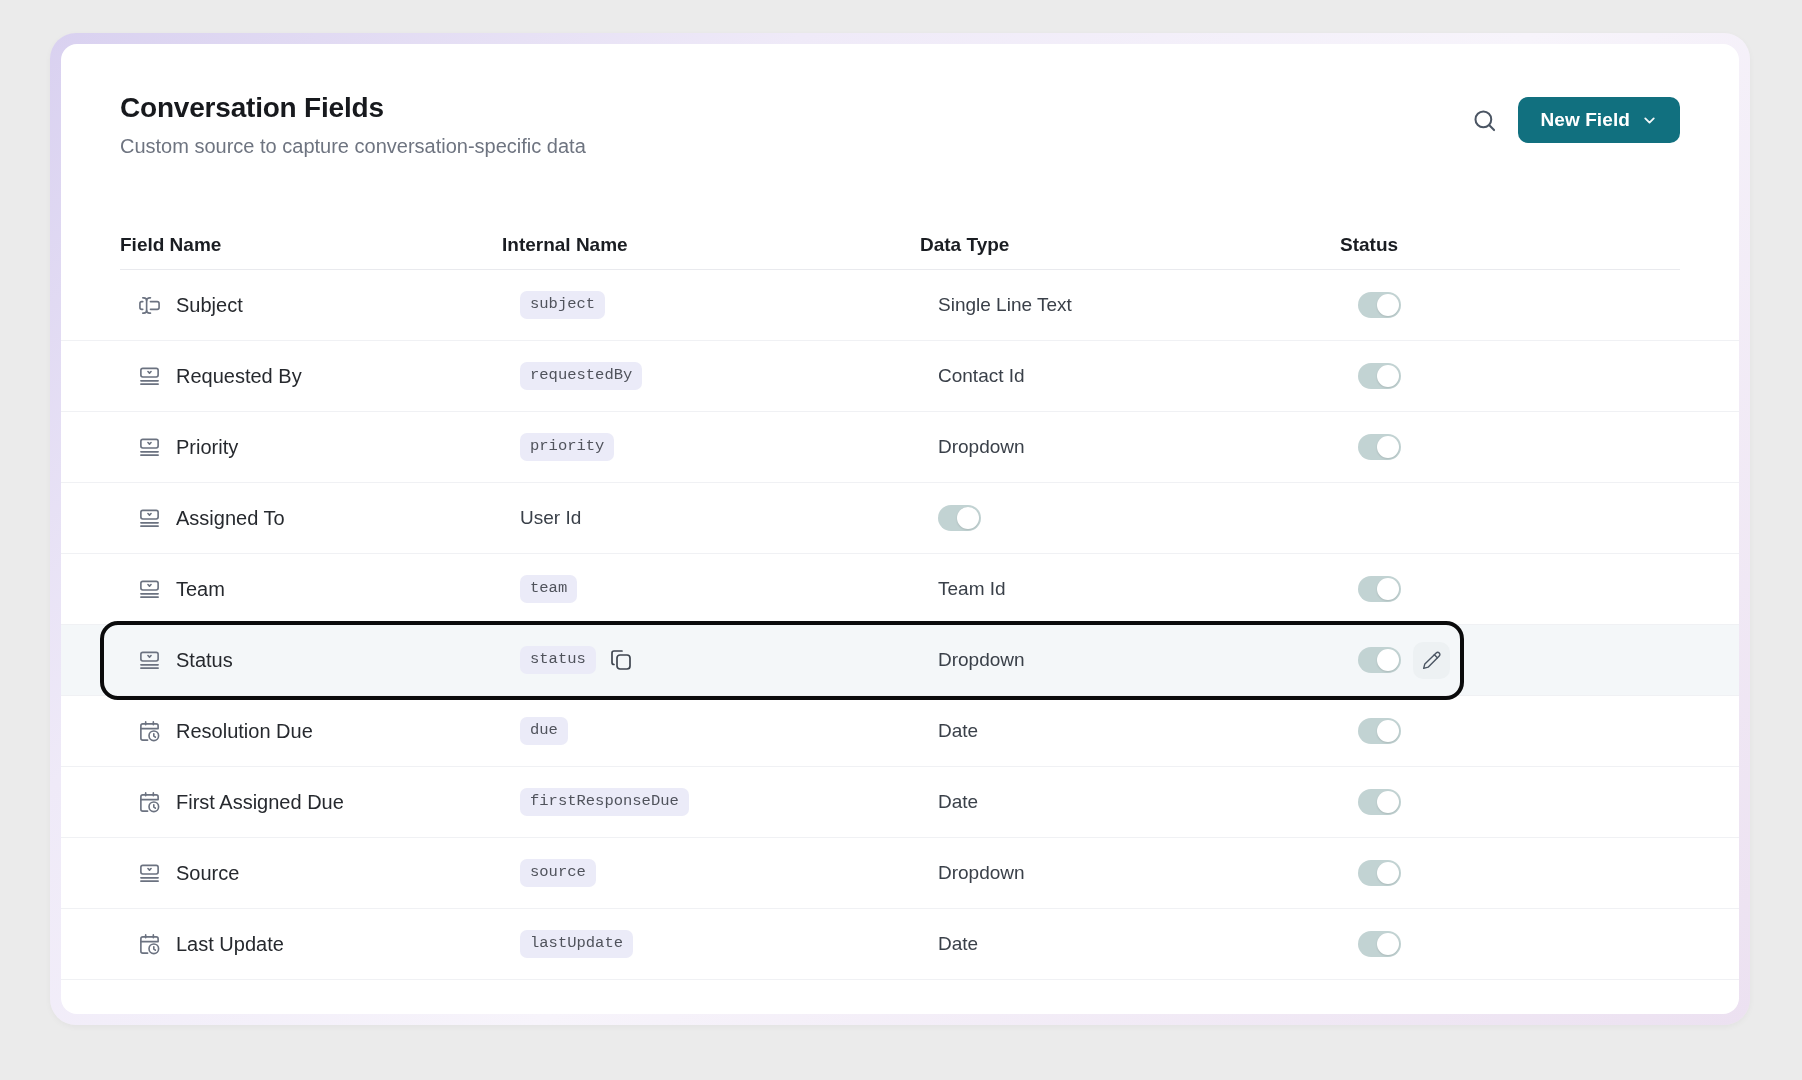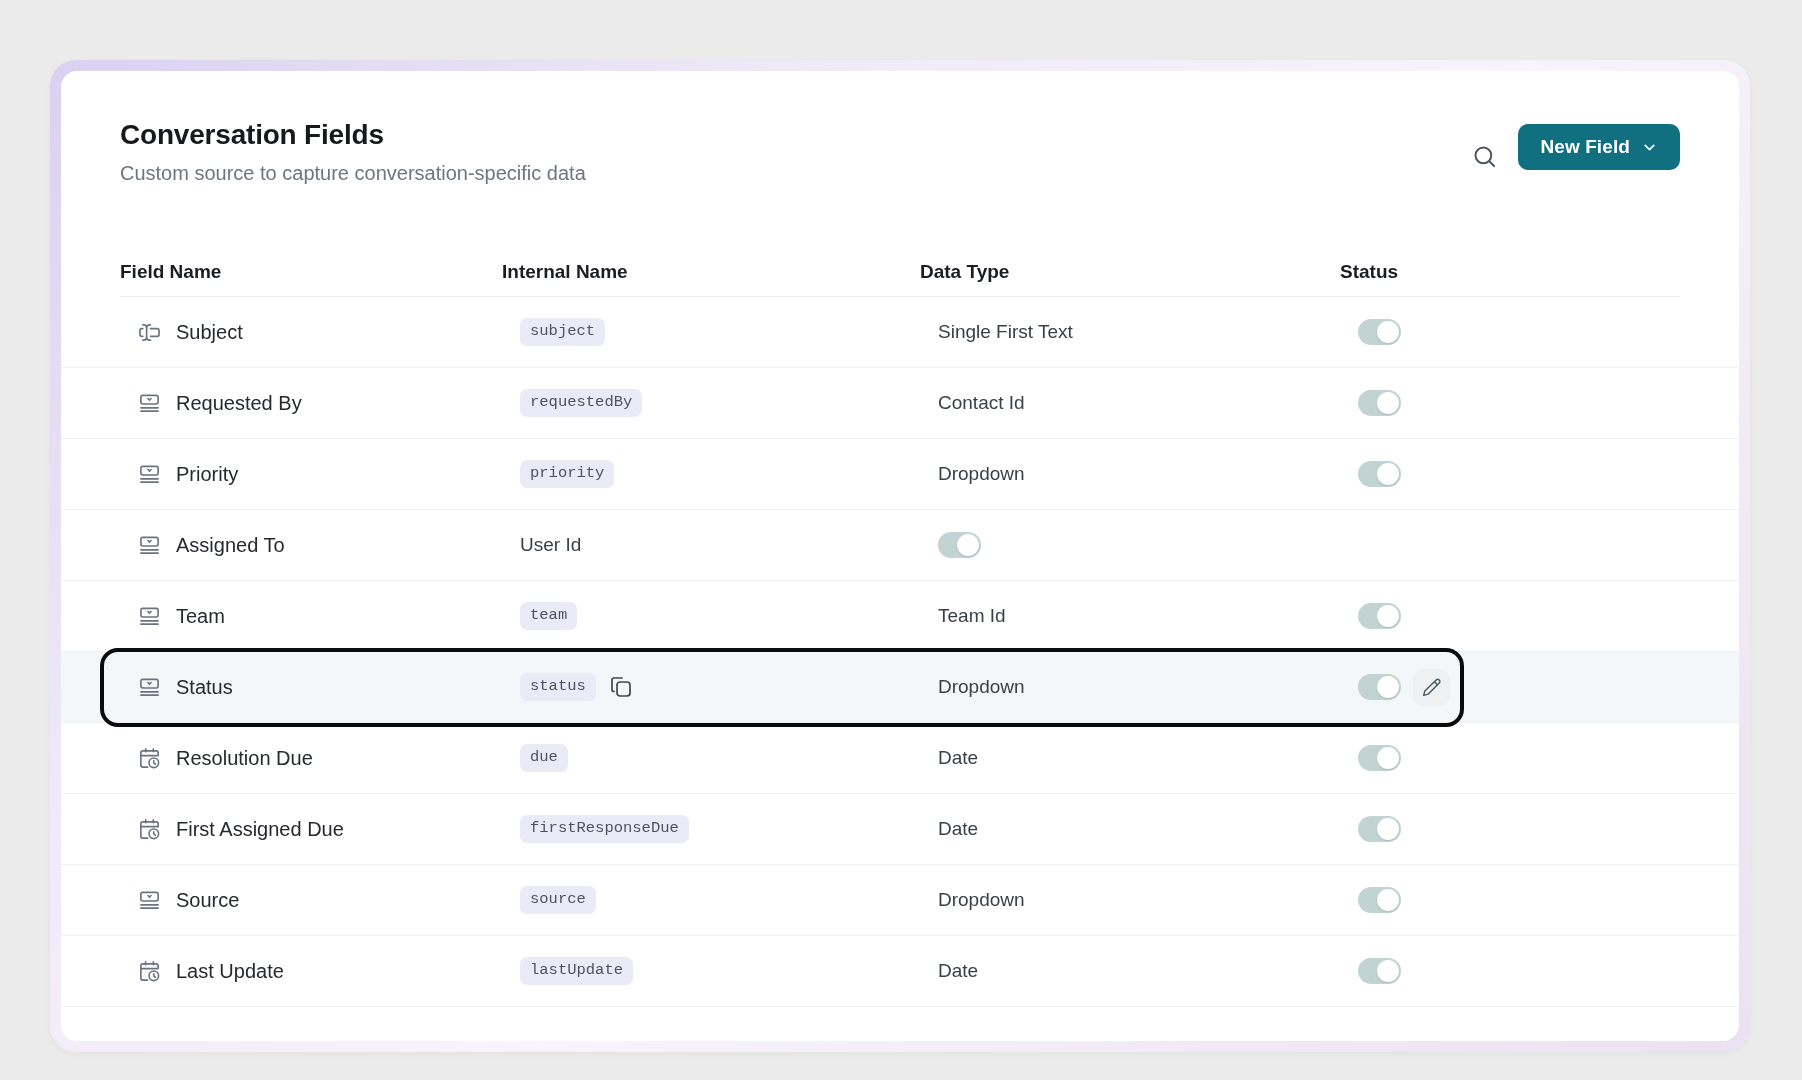--- a/index.html
+++ b/index.html
@@ -8,34 +8,34 @@
     --highlight-bg:#f4f7f9; --outline:#0b0b0c; --title:#17191d;
     --subtitle:#6e7480; --text:#26292e; --muted-text:#3a4049;
     --icon:#6b7280; --divider:#f0f1f4;
   }
   *{box-sizing:border-box;margin:0;padding:0}
   body{
     width:1802px;height:1080px;background:var(--page-bg);
     font-family:"Liberation Sans", sans-serif;position:relative;overflow:hidden;
   }
   .card-wrap{
-    position:absolute;left:50px;top:60px;width:1700px;height:992px;
+    position:absolute;left:50px;top:33px;width:1700px;height:992px;
     border-radius:26px;padding:11px;
     background:linear-gradient(135deg,#d9d1f0 0%,#efeaf8 28%,#f7f4fb 55%,#ece1f1 100%);
     box-shadow:0 2px 6px rgba(0,0,0,.04);
   }
   .card{
     width:100%;height:100%;background:var(--card-bg);border-radius:16px;
     padding:0 59px;position:relative;
   }
   
   .card-header{display:flex;justify-content:space-between;align-items:flex-start;padding-top:47px}
   .page-title{font-size:28px;font-weight:700;color:var(--title);letter-spacing:-.2px;line-height:34px}
   .page-subtitle{font-size:20px;color:var(--subtitle);margin-top:8px;line-height:26px}
-  .header-actions{display:flex;align-items:flex-end;gap:20px;margin-top:6px}
+  .header-actions{display:flex;align-items:center;gap:20px;margin-top:6px}
   .search-btn{width:28px;height:28px;color:#4b5563;cursor:pointer;display:flex;align-items:center;justify-content:center}
   .new-field-btn{
     display:flex;align-items:center;gap:11px;background:var(--accent);color:#fff;
     border:none;border-radius:10px;padding:12px 22px;font-size:19px;font-weight:700;
     font-family:"Liberation Sans", sans-serif;cursor:pointer;letter-spacing:.1px;
   }
   .new-field-btn svg{opacity:.95}
   
   .grid-cols{display:grid;grid-template-columns:382px 418px 420px 1fr;align-items:center}
   .table-head{margin-top:61px;height:50px;border-bottom:1px solid #e9eaee}
@@ -112,21 +112,21 @@
     <path d="M5 16H4a2 2 0 0 1-2-2v-4a2 2 0 0 1 2-2h1"></path>
     <path d="M13 8h7a2 2 0 0 1 2 2v4a2 2 0 0 1-2 2h-7"></path>
     <path d="M9 7v10"></path>
   </svg>
             </span>
       <span class="field-name">Subject</span>
     </div>
     <div class="cell internal-cell">
       <span class="badge">subject</span>
     </div>
-    <div class="cell type-cell">Single First Text</div>
+    <div class="cell type-cell">Single Line Text</div>
     <div class="cell status-cell">
       <span class="toggle">
               <span class="knob"></span>
             </span>
     </div>
   </div>
         <div class="grid-cols row">
     <div class="cell name-cell">
       <span class="field-icon">
               <svg viewBox="0 0 24 24" fill="none" stroke="currentColor" stroke-width="1.7" stroke-linecap="round" stroke-linejoin="round">

